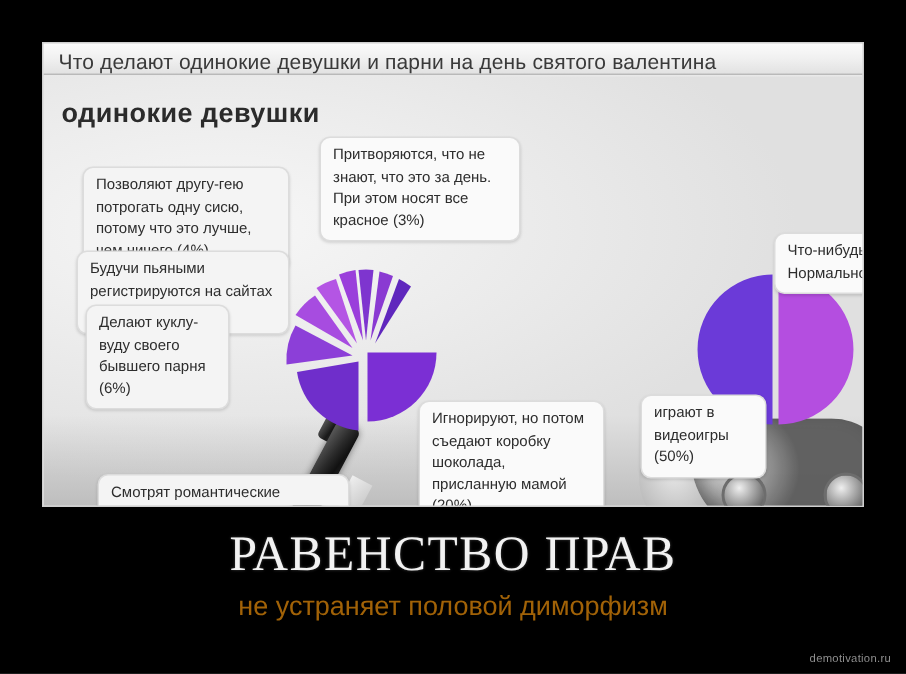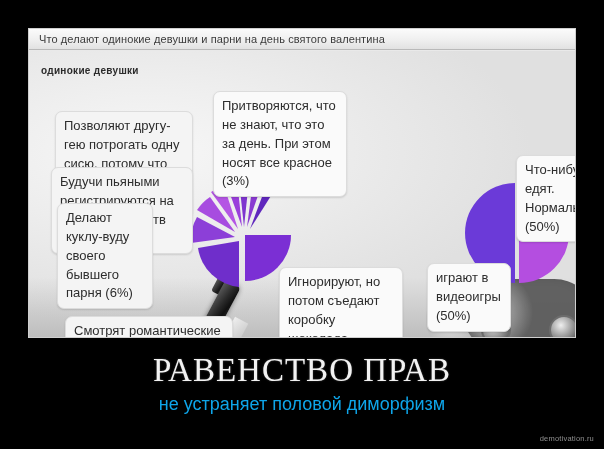--- a/index.html
+++ b/index.html
@@ -38,21 +38,21 @@
     width: 100%;
     height: 21px;
     background: linear-gradient(to bottom, #fbfbfb 0%, #efefef 55%, #e2e2e2 100%);
     border-bottom: 1px solid #b9b9b9;
     box-sizing: border-box;
   }
   .info-titlebar-text {
     position: absolute;
     left: 10px;
     top: 4px;
-    font-size: 11px;
+    font-size: 14px;
     color: #3a3a3a;
     letter-spacing: .1px;
     white-space: nowrap;
   }
   .info-body {
     position: absolute;
     left: 0;
     top: 22px;
     width: 100%;
     height: 288px;
@@ -131,42 +131,42 @@
     left: 0;
     bottom: 0;
     width: 100%;
     height: 62px;
     background: linear-gradient(to bottom, rgba(180,180,180,0) 0%, rgba(140,140,140,.42) 100%);
   }
 
   
   .section-title {
     position: absolute;
-    font-size: 10px;
+    font-size: 18px;
     font-weight: bold;
     color: #2b2b2b;
     letter-spacing: .3px;
     white-space: nowrap;
   }
   .section-title.left  { left: 12px;  top: 14px; }
   .section-title.right { right: 14px; top: 14px; }
 
   
   .pie-wrap { position: absolute; }
   .pie-left  { left: 152px; top: 126px; width: 124px; height: 124px; }
   .pie-right { left: 432px; top: 126px; width: 112px; height: 112px; }
 
   
   .callout {
     position: absolute;
     background: #f4f4f4;
     border: 1px solid #dcdcdc;
     border-radius: 7px;
     padding: 5px 8px 5px 8px;
-    font-size: 13px;
+    font-size: 10px;
     line-height: 1.45;
     color: #2d2d2d;
     box-shadow: 0 1px 2px rgba(0,0,0,.13);
     box-sizing: border-box;
   }
   .callout.white { background: #fafafa; }
 
   
   .c-w1 { left: 26px;  top: 60px;  width: 138px; }
   .c-w2 { left: 22px;  top: 116px; width: 142px; }
@@ -195,21 +195,21 @@
     color: #f2f2f2;
     text-shadow: 0 0 2px rgba(255,255,255,.25);
   }
   .caption-sub {
     position: absolute;
     left: 0;
     top: 394px;
     width: 604px;
     text-align: center;
     font-size: 18px;
-    color: #0ea5e9;
+    color: #a16207;
   }
   .watermark {
     position: absolute;
     right: 10px;
     bottom: 6px;
     font-size: 7.5px;
     color: #8f8f8f;
     letter-spacing: .2px;
   }
 </style>

